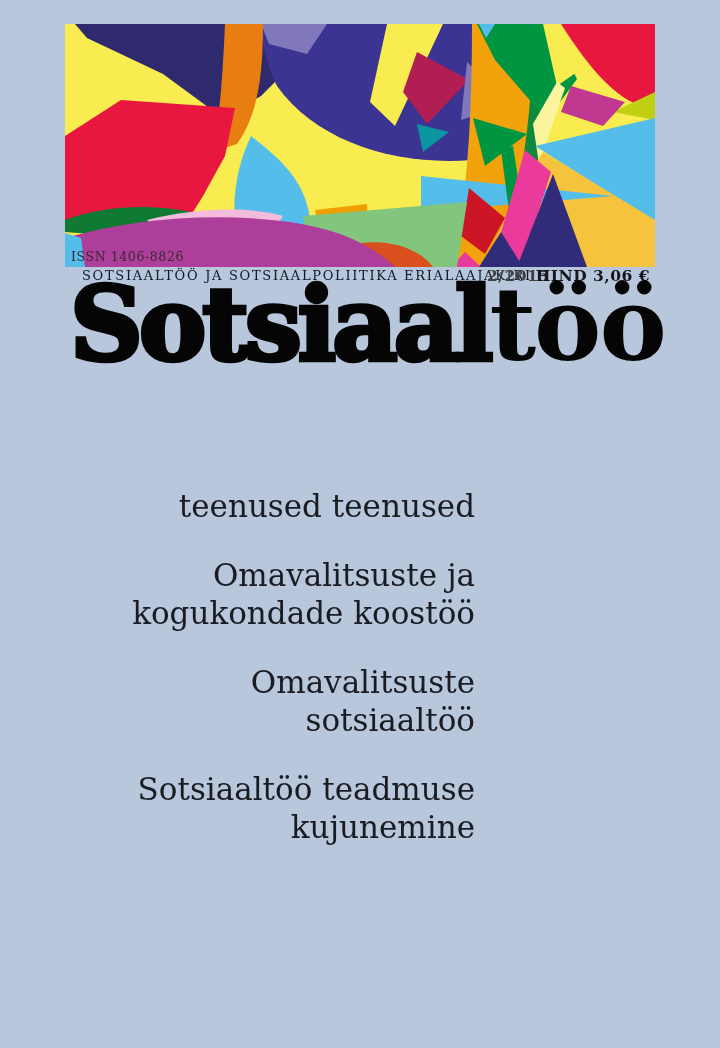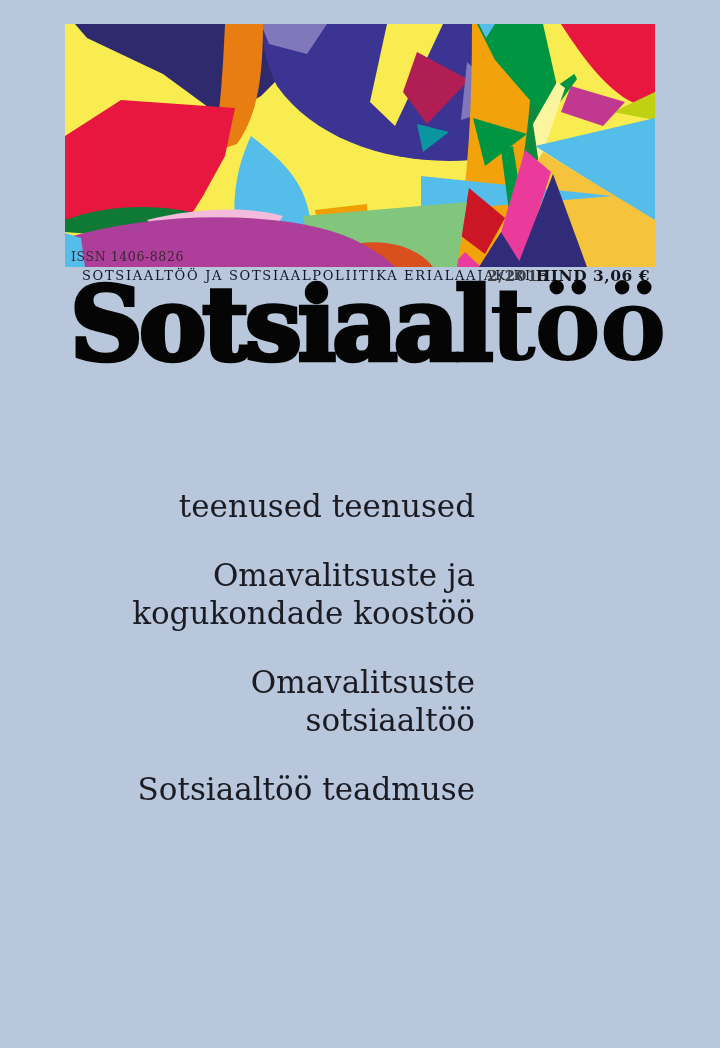--- a/index.html
+++ b/index.html
@@ -111,14 +111,15 @@
   <div class="article-block">
     <div>Omavalitsuste ja</div>
     <div>kogukondade koostöö</div>
   </div>
   <div class="article-block">
     <div>Omavalitsuste</div>
     <div>sotsiaaltöö</div>
   </div>
   <div class="article-block">
     <div>Sotsiaaltöö teadmuse</div>
+    <div>kujunemine</div>
   </div>
 </div>
 
 </body></html>

